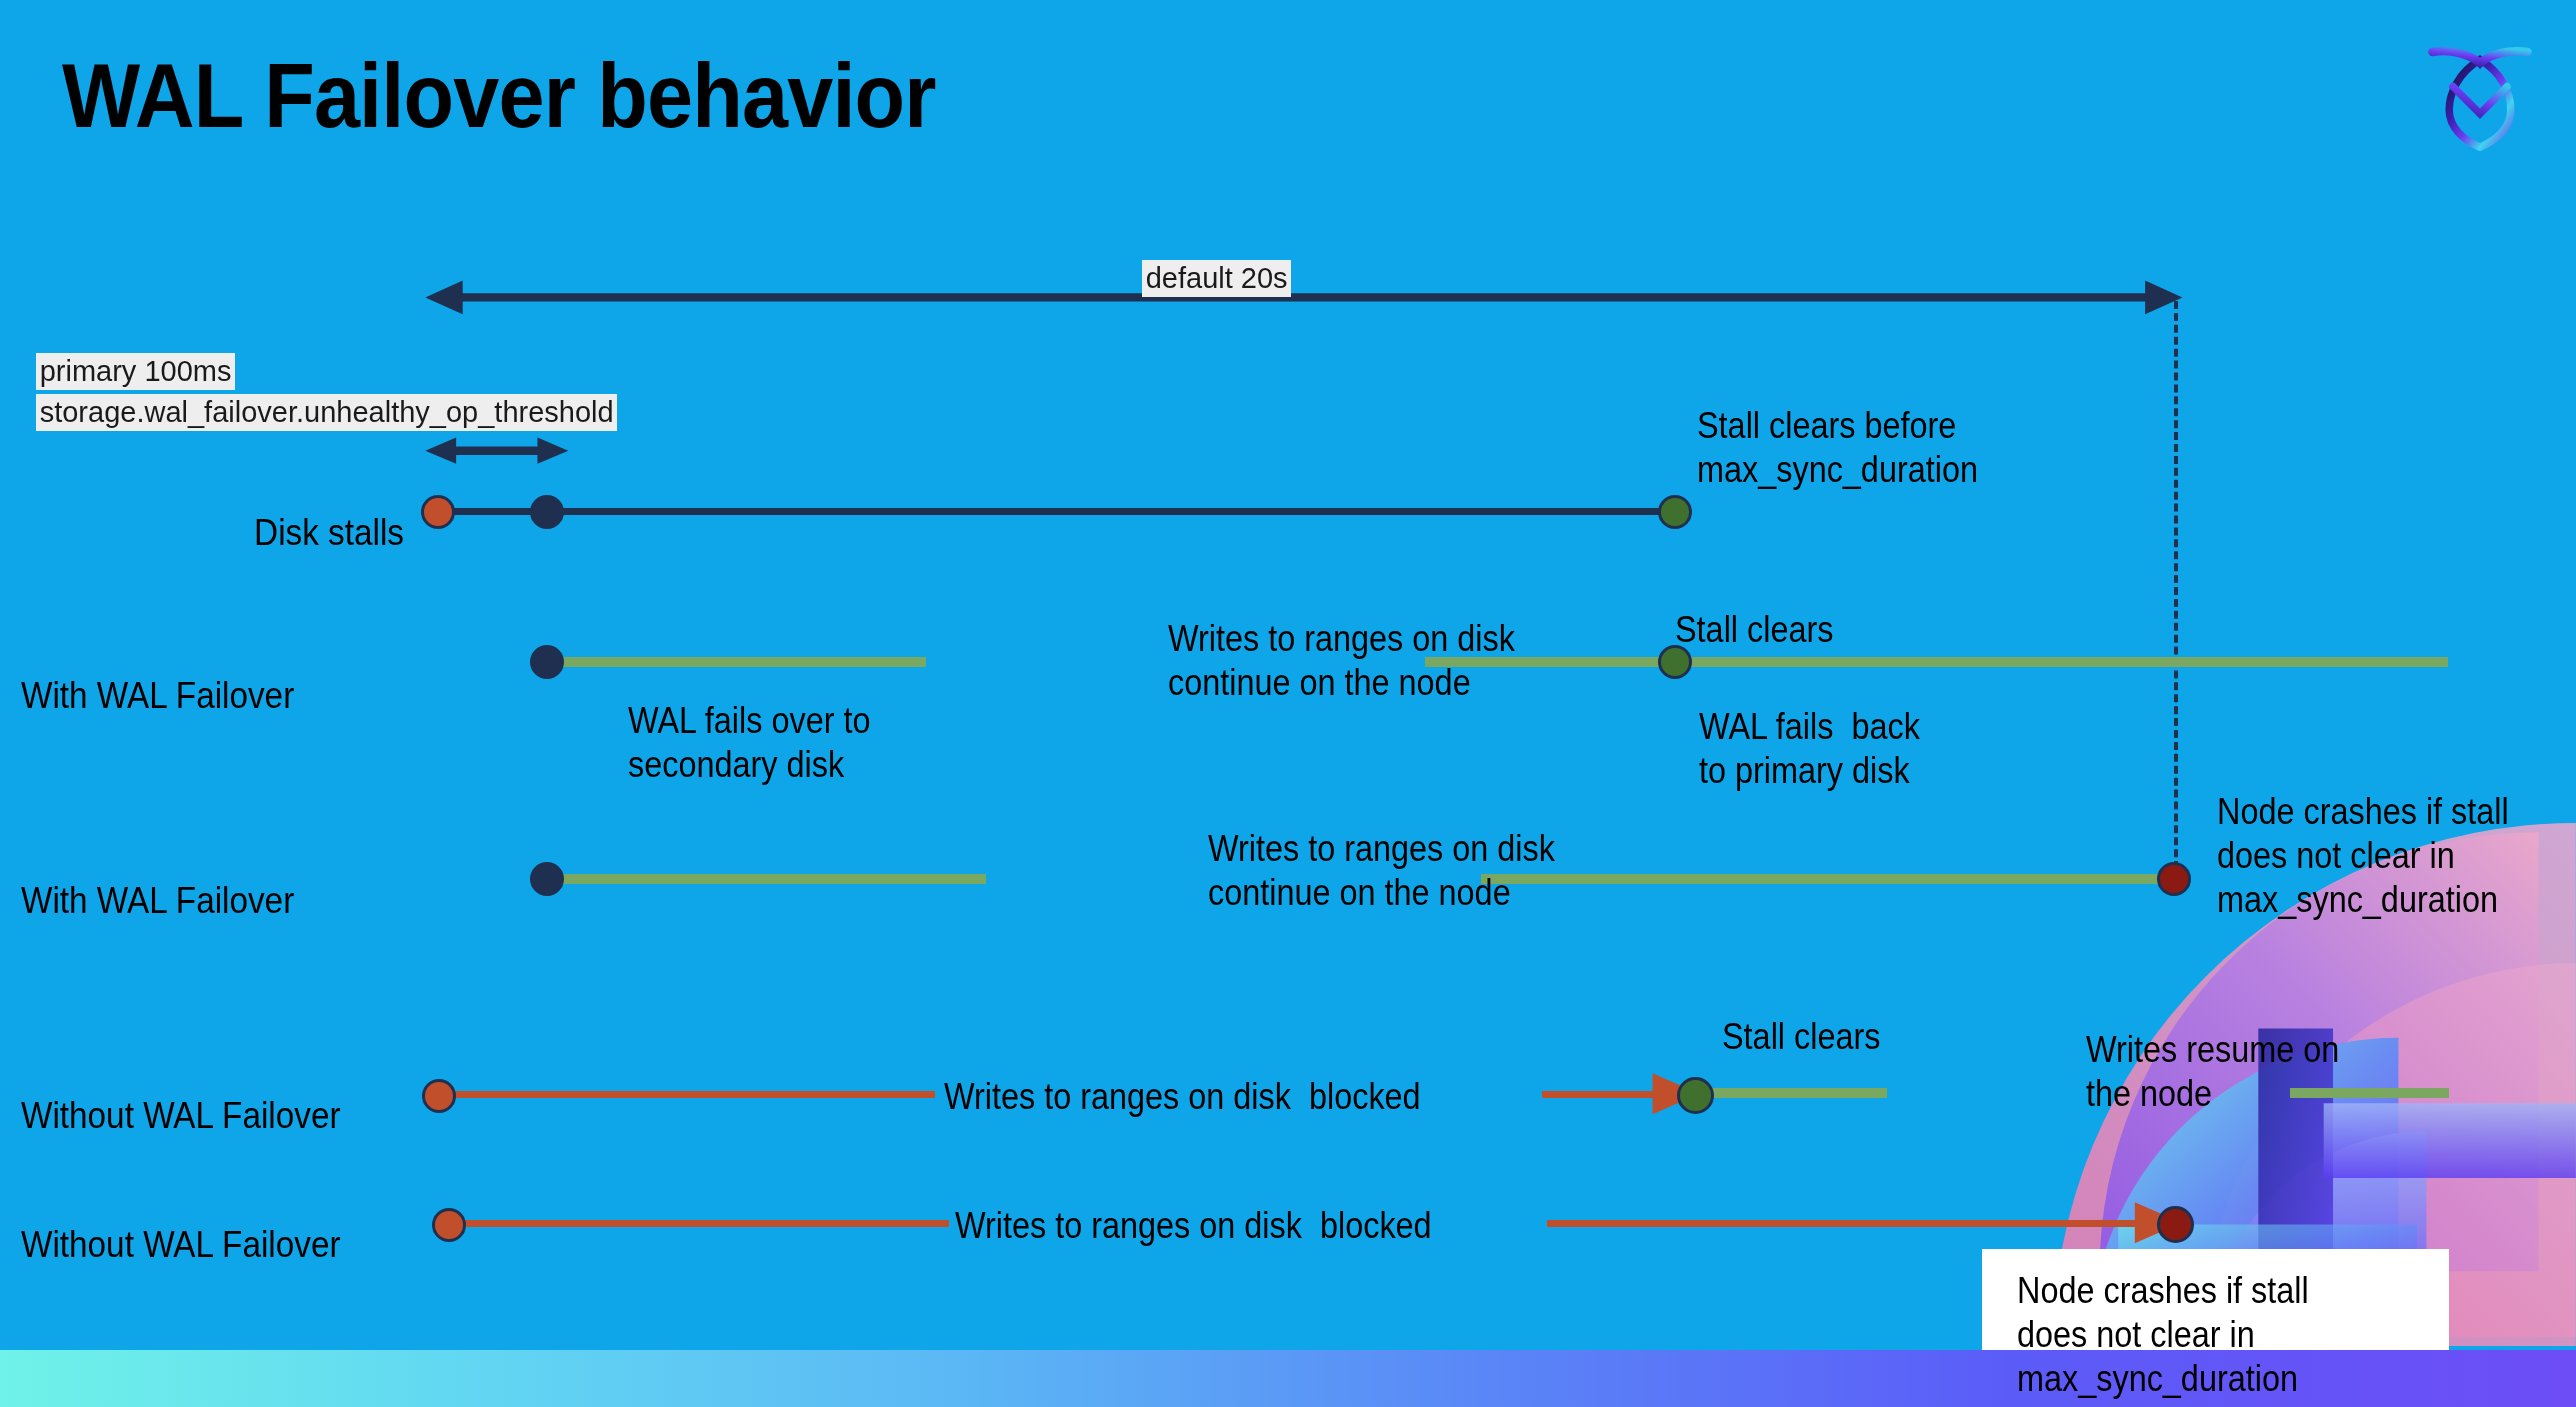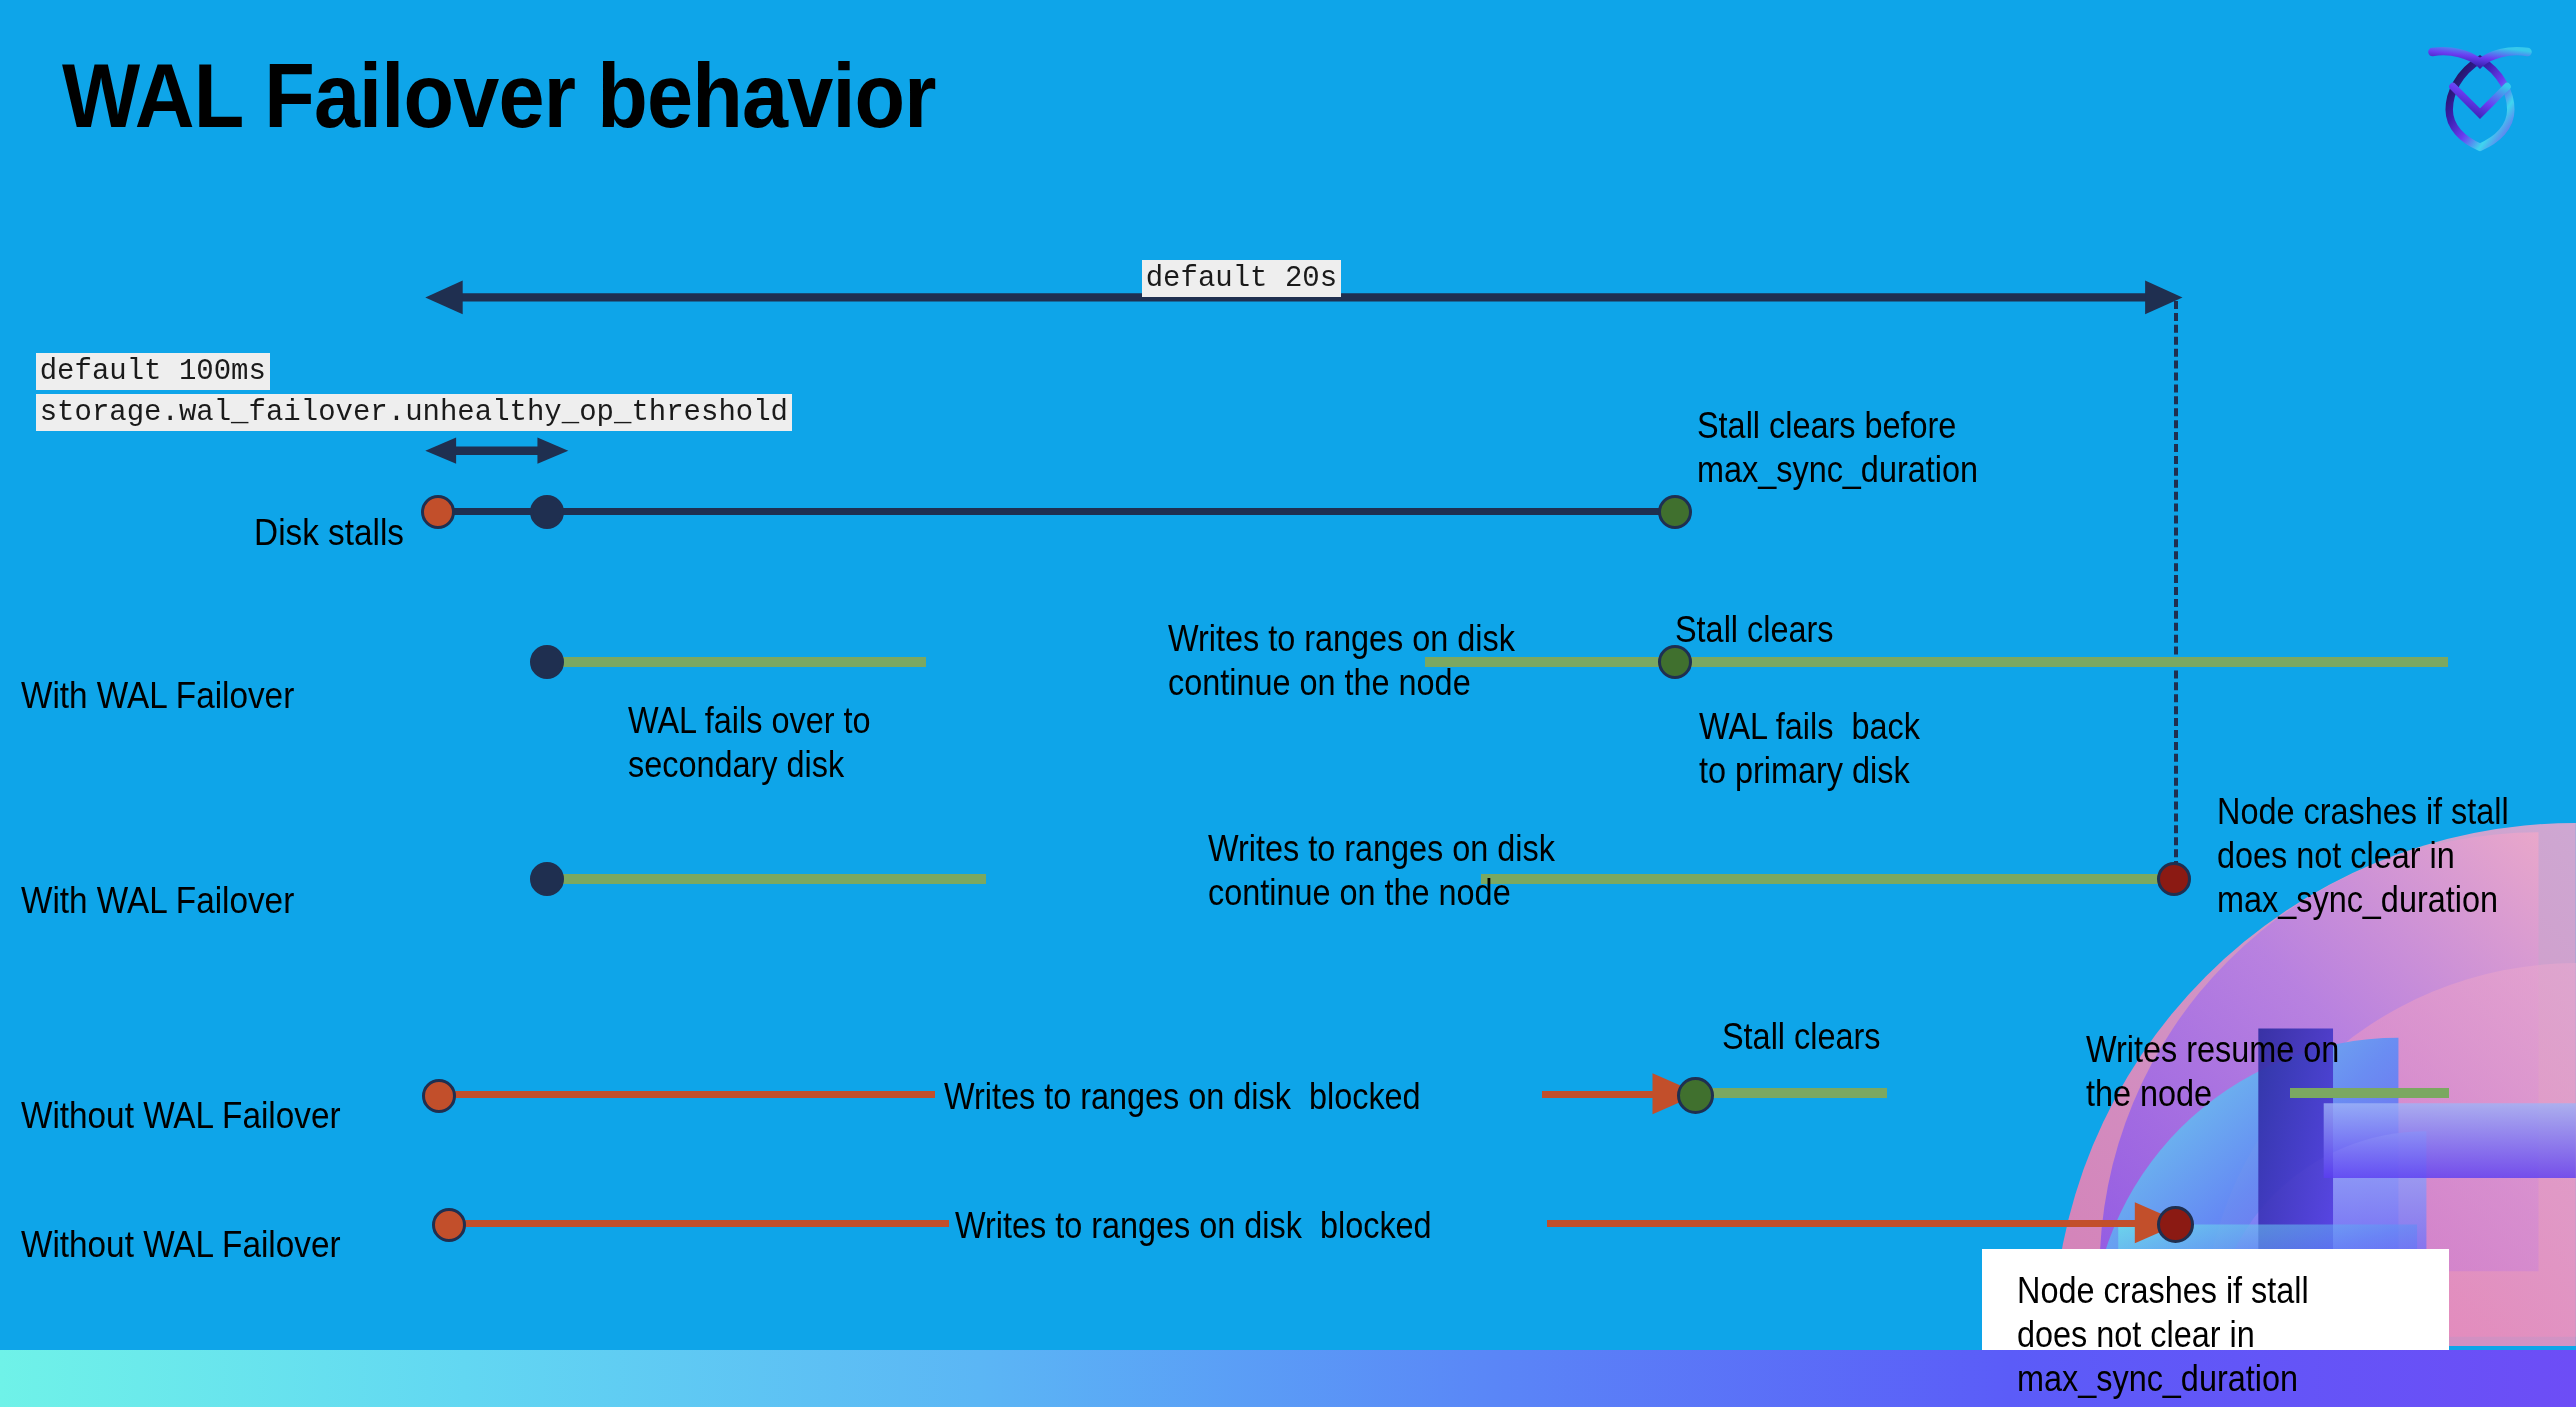--- a/index.html
+++ b/index.html
@@ -92,21 +92,21 @@
     transform: scaleX(0.9);
     transform-origin: left center;
   }
   .row-label.right-aligned {
     transform-origin: right center;
   }
 
   
   .code-line {
     position: absolute;
-    font-family: Liberation Mono, monospace;
+    font-family: Liberation Sans, sans-serif;
     font-size: 29px;
     color: #1a1a1a;
     background: #eeeeee;
     padding: 1.9px 3.7px;
     white-space: pre;
   }
 
   
   .seg {
     position: absolute;
@@ -231,21 +231,21 @@
 
     <g>
       <polygon points="2334,1308 2284,1286 2284,1330" fill="#c24f2b"></polygon>
     </g>
   </svg>
 
   <div class="dashed-v" style="left:2174px; top:301px; height:580px;"></div>
 
   <div class="code-line" style="left:1142px; top:260px;">default 20s</div>
 
-  <div class="code-line" style="left:36px; top:353px;">default 100ms</div>
+  <div class="code-line" style="left:36px; top:353px;">primary 100ms</div>
   <div class="code-line" style="left:36px; top:394px;">storage.wal_failover.unhealthy_op_threshold</div>
 
   <div class="row-label right-aligned" style="left:0px; width:404px; top:512px; text-align:right; transform-origin:right center;">Disk stalls</div>
   <div class="seg navy" style="left:444px; top:508px; width:1234px;"></div>
   <div class="dot orange" style="left:421px; top:495px; width:34px; height:34px;"></div>
   <div class="dot navy" style="left:530px; top:495px; width:34px; height:34px;"></div>
   <div class="dot green" style="left:1658px; top:495px; width:34px; height:34px;"></div>
   <div class="txt center" style="left:1697px; top:404px; width:0;"><span>Stall clears before</span><br><span>max_sync_duration</span></div>
 
   <div class="row-label" style="left:20.6px; top:675px;">With WAL Failover</div>

